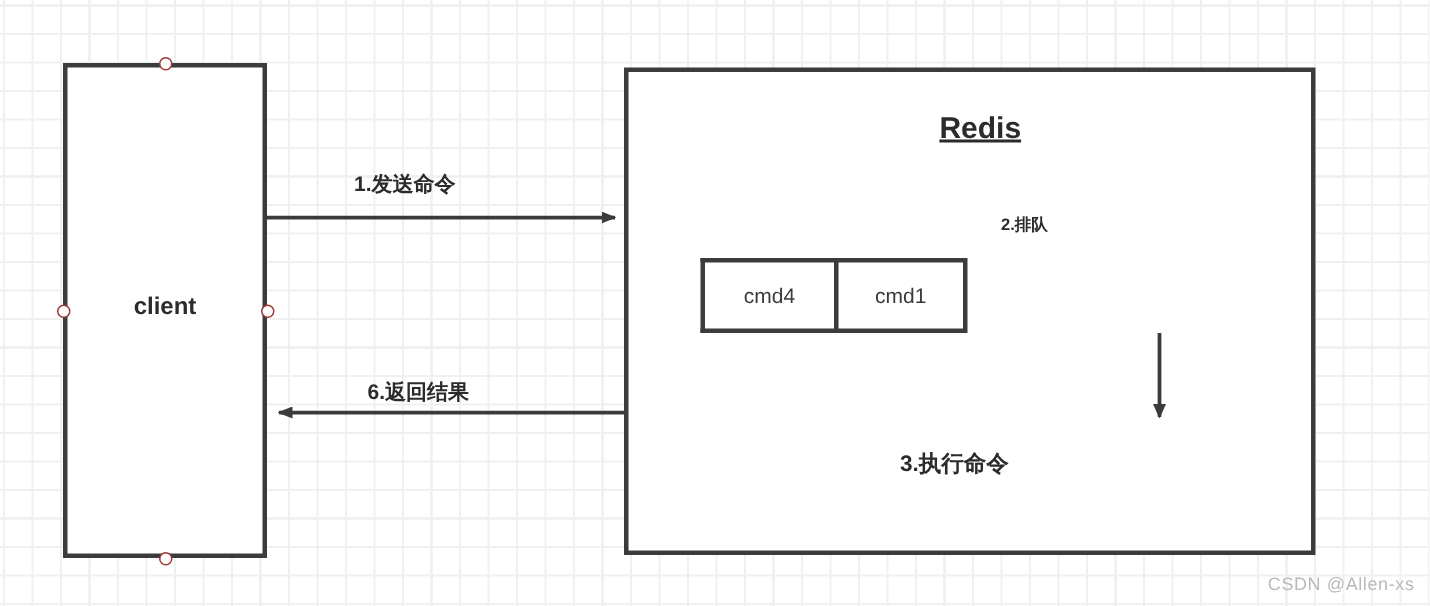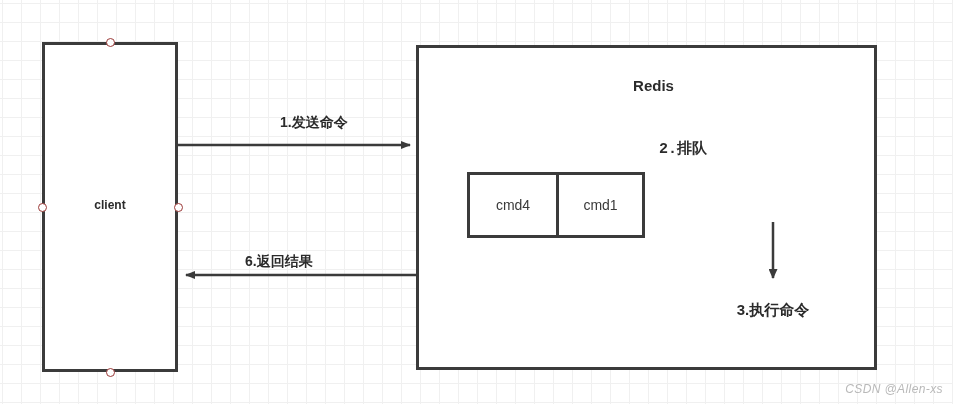--- a/index.html
+++ b/index.html
@@ -45,50 +45,50 @@
   #client-box {
     left: 42px;
     top: 42px;
     width: 136px;
     height: 330px;
   }
   #client-label {
     left: 42px;
     top: 195px;
     width: 136px;
-    font-size: 12px;
+    font-size: 16px;
     line-height: 20px;
   }
 
   #redis-box {
     left: 416px;
     top: 45px;
     width: 461px;
     height: 325px;
   }
   #redis-title {
     left: 416px;
     top: 76px;
     width: 475px;
-    font-size: 15px;
-    line-height: 20px;
+    font-size: 20px;
+    line-height: 20px;
+    text-decoration: underline;
   }
   #queue-label {
     left: 416px;
     top: 140px;
     width: 534px;
-    font-size: 15px;
-    line-height: 20px;
-    font-family: Liberation Mono, monospace;
+    font-size: 11px;
+    line-height: 20px;
   }
   #exec-label {
     left: 600px;
     top: 300px;
     width: 346px;
-    text-align: center;
+    text-align: left;
     font-size: 15px;
     line-height: 20px;
   }
 
   
   .handle {
     position: absolute;
     width: 9px;
     height: 9px;
     box-sizing: border-box;
@@ -105,21 +105,21 @@
   #queue {
     position: absolute;
     left: 467px;
     top: 172px;
     display: flex;
     height: 50px;
   }
   .queue-cell {
     box-sizing: border-box;
     width: 89px;
-    height: 66px;
+    height: 50px;
     border: 3px solid #3b3b3b;
     border-right-width: 0;
     background: #ffffff;
     display: flex;
     align-items: center;
     justify-content: center;
     font-size: 14px;
     color: #3a3a3a;
   }
   .queue-cell:last-child {
@@ -137,32 +137,31 @@
     pointer-events: none;
   }
 
   .arrow-text {
     position: absolute;
     font-weight: bold;
     color: #2b2b2b;
     white-space: nowrap;
     font-size: 14px;
   }
-  #send-label   { left: 236px; top: 114px; margin-left: 44px; }
+  #send-label   { left: 236px; top: 114px; }
   #return-label { left: 245px; top: 253px; }
 
   #watermark {
     position: absolute;
     right: 10px;
     bottom: 8px;
     font-size: 12px;
     color: #b9b9b9;
     letter-spacing: 0.4px;
     white-space: nowrap;
-    font-style: italic;
   }
 </style>
 </head>
 <body>
 
 <div id="canvas">
 
   <div class="box" id="client-box"></div>
   <div class="box-label" id="client-label">client</div>
 

